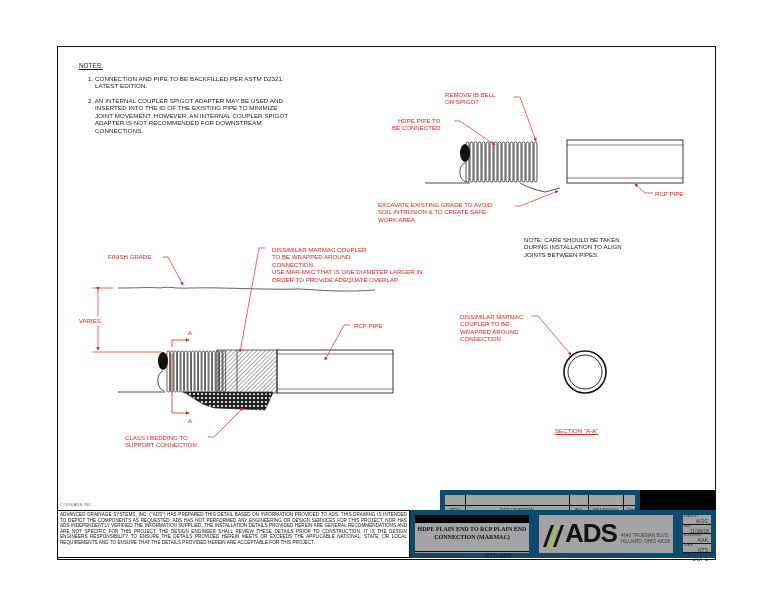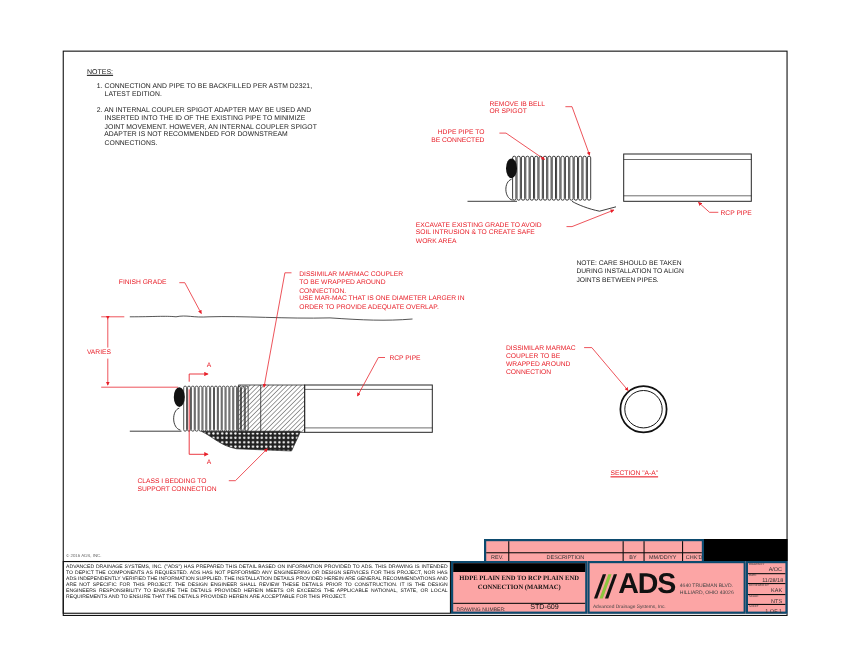--- a/index.html
+++ b/index.html
@@ -3,21 +3,21 @@
 <meta charset="utf-8">
 <style>
   html, body { margin:0; padding:0; background:#ffffff; }
   body { width:776px; height:600px; position:relative; overflow:hidden; font-family:"Liberation Sans", sans-serif; }
   .frame { position:absolute; left:57px; top:46px; width:659px; height:514px; border:1.5px solid #111; box-sizing:border-box; }
   .abs { position:absolute; }
   .note-txt { font-size:6.2px; color:#222; line-height:7.4px; white-space:pre; letter-spacing:0.05px; }
   .red { color:#e8202a; font-size:6.1px; line-height:7.4px; white-space:pre; }
   .blk { color:#222; font-size:6.1px; line-height:7.4px; white-space:pre; }
   svg.draw { position:absolute; left:0; top:0; }
-  .tb { position:absolute; border:2px solid #0c4a6e; box-sizing:border-box; background:#fca5a5; }
+  .tb { position:absolute; border:5px solid #0c4a6e; box-sizing:border-box; background:#a3a3a3; }
   .cell { position:absolute; box-sizing:border-box; font-size:5px; color:#333; text-align:center; }
   .disc { position:absolute; left:57px; top:510px; width:353px; height:48px; border:1px solid #111; box-sizing:border-box; font-size:4.6px; line-height:5.6px; color:#111; padding:1px 2px; text-align:justify; letter-spacing:0.05px; }
   .copy { position:absolute; left:60px; top:502px; font-size:4px; color:#666; }
 </style>
 </head>
 <body>
 
 <div class="frame"></div>
 
 <div class="abs blk" style="left:79px;top:62px;text-decoration:underline;font-size:6.4px;">NOTES:</div>

